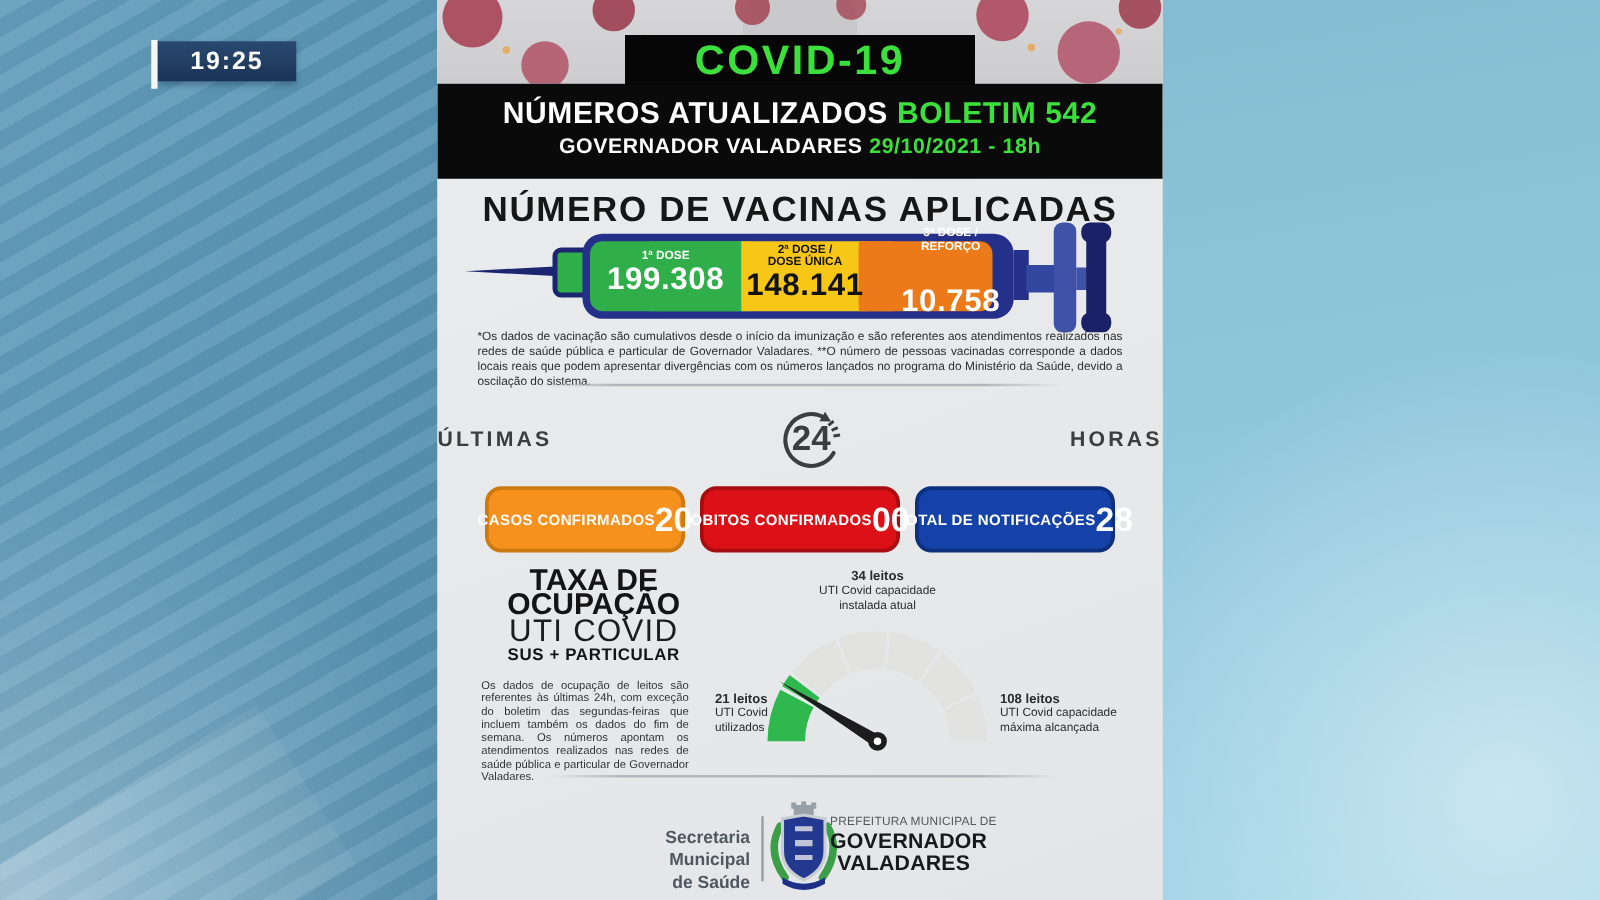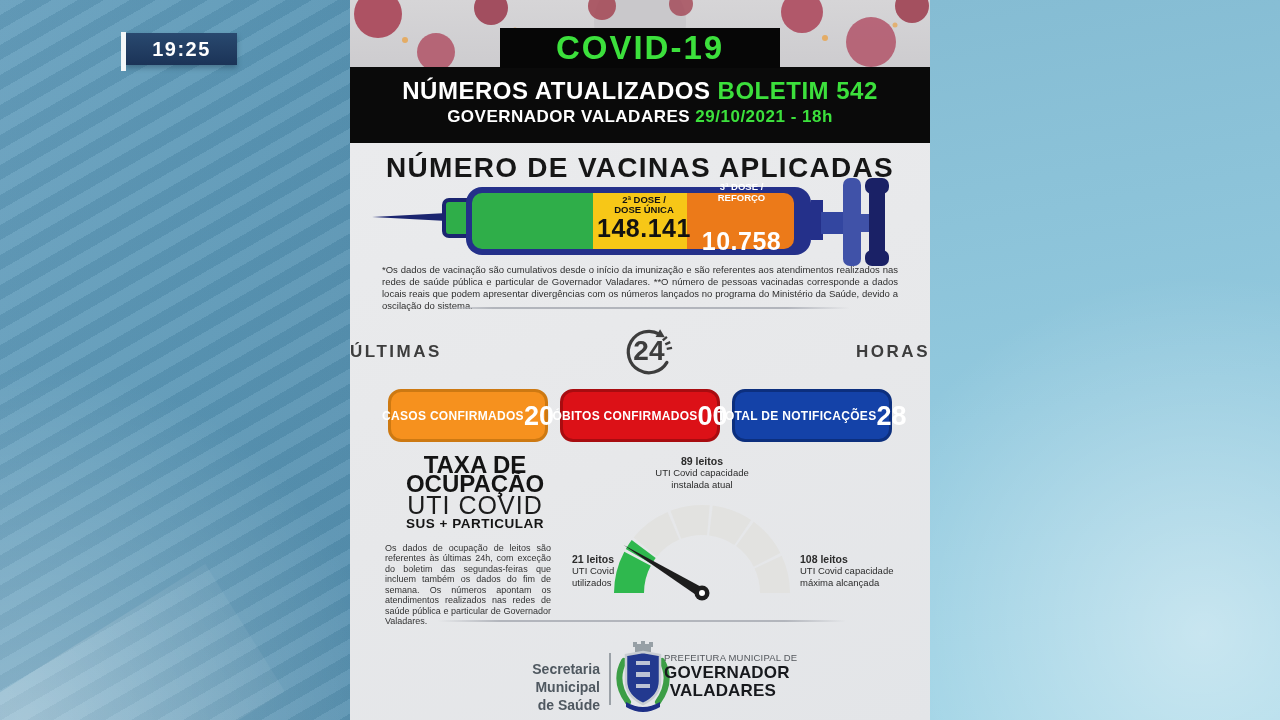--- a/index.html
+++ b/index.html
@@ -51,21 +51,21 @@
     font-size:28px; font-weight:800; color:#161616; letter-spacing:1.3px; }
 
   .syringe-svg { position:absolute; left:20px; top:170px; }
 
   .dose { position:absolute; top:192px; height:52px; display:flex; flex-direction:column;
     align-items:center; justify-content:center; text-align:center; }
   .dose-label { font-size:9.5px; font-weight:800; line-height:1.1; width:72px; }
   .dose-value { font-size:25px; font-weight:800; line-height:1; margin-top:1px; letter-spacing:0.5px; }
   .dose-1 { left:122px; width:121px; color:#fff; }
   .dose-2 { left:243px; width:102px; color:#121212; }
-  .dose-3 { left:342px; width:99px; color:#fff;gap:25px; }
+  .dose-3 { left:361px; width:99px; color:#fff;gap:25px; }
 
   .footnote { position:absolute; left:32px; top:264px; width:516px;
     font-size:9.5px; line-height:1.25; color:#2e2e2e; text-align:justify; }
 
   .divider { position:absolute; height:2px;
     background:linear-gradient(90deg, rgba(182,185,191,0), #b2b5bc 15%, #b2b5bc 85%, rgba(182,185,191,0)); }
   .divider-1 { left:80px; top:307px; width:420px; }
   .divider-2 { left:88px; top:620px; width:408px; }
 
   .h24 { position:absolute; left:0; top:324px; width:580px; height:56px;
@@ -169,20 +169,24 @@
       <rect x="317" y="23" width="28" height="56" fill="#ec7a19"></rect>
       <rect x="441" y="30" width="12" height="40" fill="#24308a"></rect>
       <rect x="451" y="42" width="28" height="22" fill="#3346a0"></rect>
       <rect x="473" y="8" width="18" height="88" rx="7" fill="#4052a8"></rect>
       <rect x="491" y="44" width="12" height="18" fill="#4052a8"></rect>
       <rect x="495" y="8" width="24" height="16" rx="7" fill="#1a2166"></rect>
       <rect x="495" y="80" width="24" height="16" rx="7" fill="#1a2166"></rect>
       <rect x="499" y="12" width="16" height="80" fill="#1a2166"></rect>
     </svg>
 
+    <div class="dose dose-1">
+      <div class="dose-label">1ª DOSE</div>
+      <div class="dose-value">199.308</div>
+    </div>
     <div class="dose dose-2">
       <div class="dose-label">2ª DOSE / DOSE ÚNICA</div>
       <div class="dose-value">148.141</div>
     </div>
     <div class="dose dose-3">
       <div class="dose-label">3ª DOSE / REFORÇO</div>
       <div class="dose-value">10.758</div>
     </div>
 
     <p class="footnote">*Os dados de vacinação são cumulativos desde o início da imunização e são referentes aos atendimentos realizados nas redes de saúde pública e particular de Governador Valadares. **O número de pessoas vacinadas corresponde a dados locais reais que podem apresentar divergências com os números lançados no programa do Ministério da Saúde, devido a oscilação do sistema.</p>
@@ -232,21 +236,21 @@
       <path d="M118.5,67.8 A88,88 0 0 1 157.7,62.3 L155.1,92.2 A58,58 0 0 0 129.2,95.8 Z" fill="#e2e2e0"></path>
       <path d="M160.7,62.6 A88,88 0 0 1 199.2,77 L182.4,101.9 A58,58 0 0 0 157.1,92.4 Z" fill="#e2e2e0"></path>
       <path d="M201.7,78.8 A88,88 0 0 1 228.4,110 L201.7,123.7 A58,58 0 0 0 184.1,103.1 Z" fill="#e2e2e0"></path>
       <path d="M229.7,112.8 A88,88 0 0 1 238,150 L208,150 A58,58 0 0 0 202.6,125.5 Z" fill="#e2e2e0"></path>
       <polygon points="71.6,101.9 152.6,145.7 147.4,154.3" fill="#1d1d1d"></polygon>
       <circle cx="150" cy="150" r="7.5" fill="#1d1d1d"></circle>
       <circle cx="150" cy="150" r="3" fill="#ffffff"></circle>
     </svg>
 
     <div class="glabel glabel-installed">
-      <b>89 leitos</b><br>
+      <b>34 leitos</b><br>
       <span>UTI Covid capacidade</span><br>
       <span>instalada atual</span>
     </div>
     <div class="glabel glabel-used">
       <b>21 leitos</b><br>
       <span>UTI Covid</span><br>
       <span>utilizados</span>
     </div>
     <div class="glabel glabel-max">
       <b>108 leitos</b><br>

